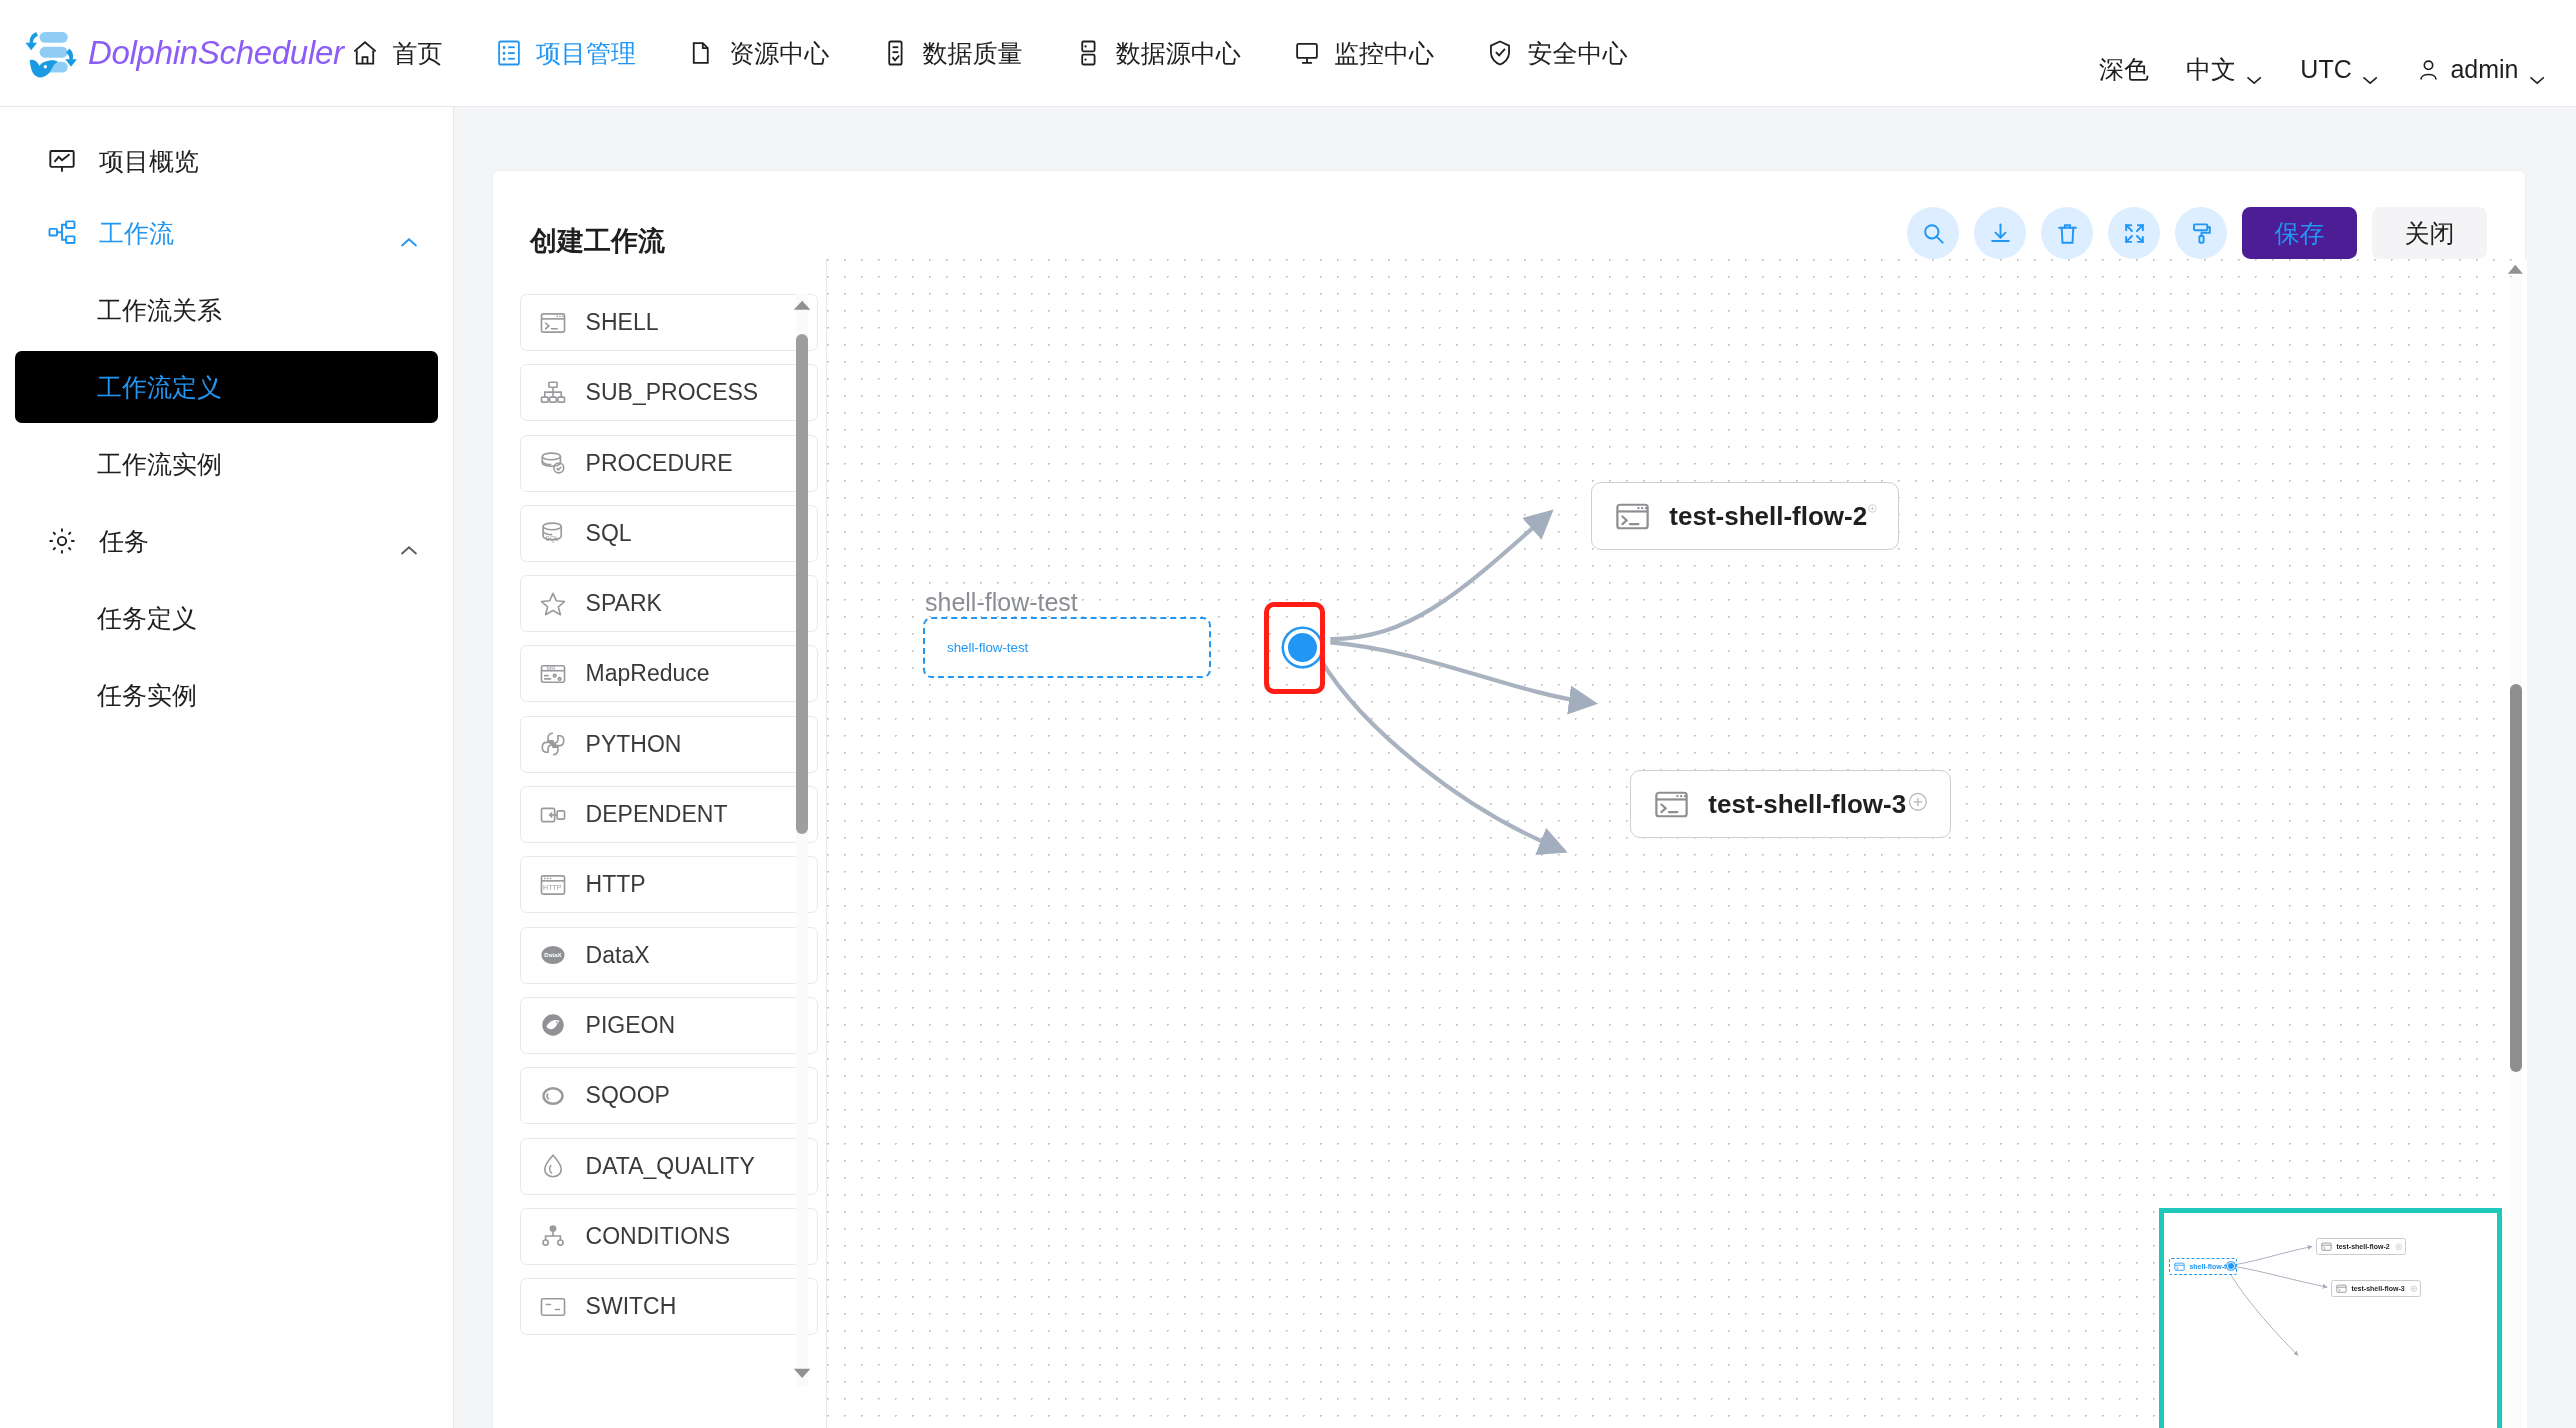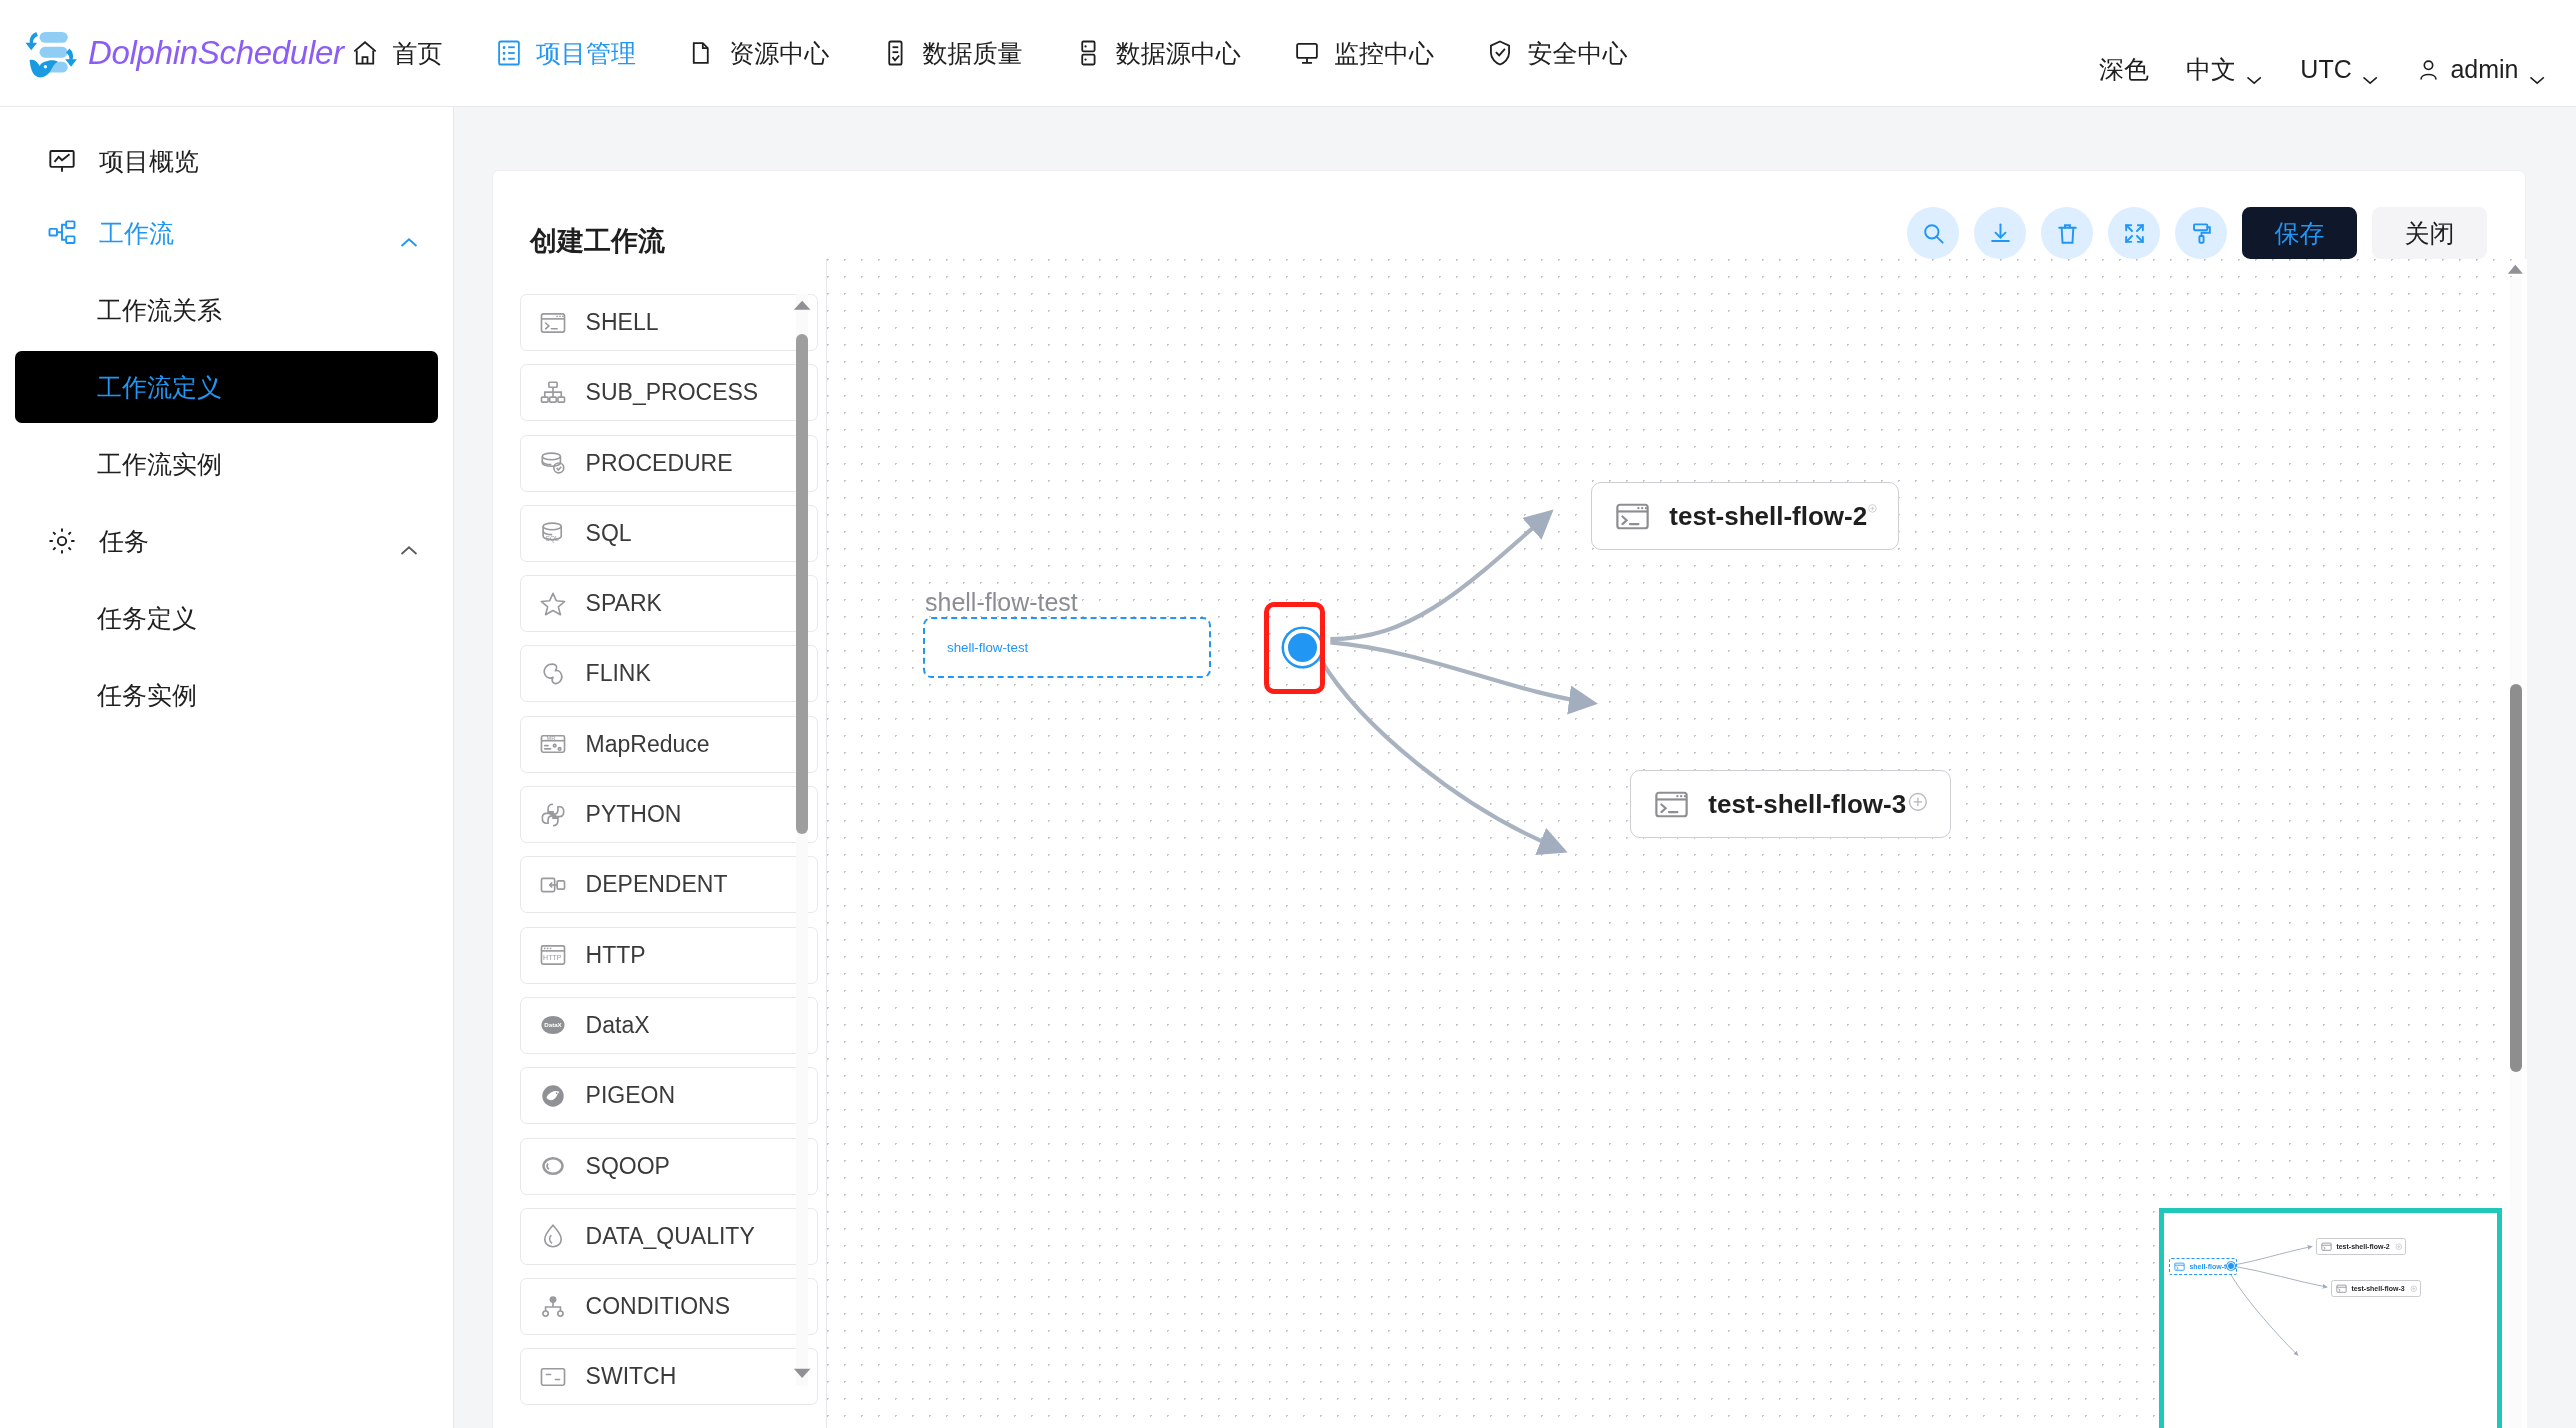--- a/index.html
+++ b/index.html
@@ -95,21 +95,21 @@
     background: #dceeff; display: flex; align-items: center; justify-content: center;
     cursor: pointer; border: none;
   }
   .tool-btn svg { width: 25px; height: 25px; display: block; }
   .text-btn {
     height: 52px; min-width: 115px; border-radius: 8.3px;
     display: flex; align-items: center; justify-content: center;
     font-size: 25px; cursor: pointer; border: none;
     padding: 0 20px;
   }
-  .btn-save { background: #0f172a; color: #2196f3; }
+  .btn-save { background: #4c1d95; color: #2196f3; }
   .btn-close { background: #f4f4f6; color: #1f1f1f; }
 
   
   .card-body {
     position: absolute; left: 0; top: 88px;
     width: 2034px; height: 1246px;
     display: flex;
   }
 
   
@@ -568,28 +568,20 @@
 
           <div class="task-item">
             <span class="ti-ic">
               <svg viewBox="0 0 34 34" fill="none" stroke="#9a9a9e" stroke-width="2" stroke-linejoin="round">
                 <path d="M17 4 L21 13 L31 14 L23.5 20.5 L26 30 L17 25 L8 30 L10.5 20.5 L3 14 L13 13 Z"></path>
               </svg>
             </span>
             <span>SPARK</span>
           </div>
 
-          <div class="task-item">
-            <span class="ti-ic">
-              <svg viewBox="0 0 34 34" fill="none" stroke="#9a9a9e" stroke-width="2" stroke-linejoin="round">
-                <path d="M10 7 C6 10 5 15 8 19 C10 22 14 23 17 21 C14 26 18 30 23 28 C27 26 29 21 27 17 C26 14 23 12 20 13 C23 9 21 5 17 5 C14 5 11 5.5 10 7 Z"></path>
-              </svg>
-            </span>
-            <span>FLINK</span>
-          </div>
 
           <div class="task-item">
             <span class="ti-ic">
               <svg viewBox="0 0 34 34" fill="none" stroke="#9a9a9e" stroke-width="2" style="font-size:28px">
                 <rect x="3" y="7" width="28" height="20" rx="2"></rect>
                   <line x1="3" y1="13" x2="31" y2="13"></line>
                 <text x="9" y="12" font-size="7" fill="#9a9a9e" stroke="none" font-family="sans-serif">MR</text>
                 <path d="M7 19 L11 19" stroke-linecap="round"></path>
                   <path d="M7 23 L14 23" stroke-linecap="round"></path>
                 <circle cx="19" cy="19" r="1.6"></circle>

